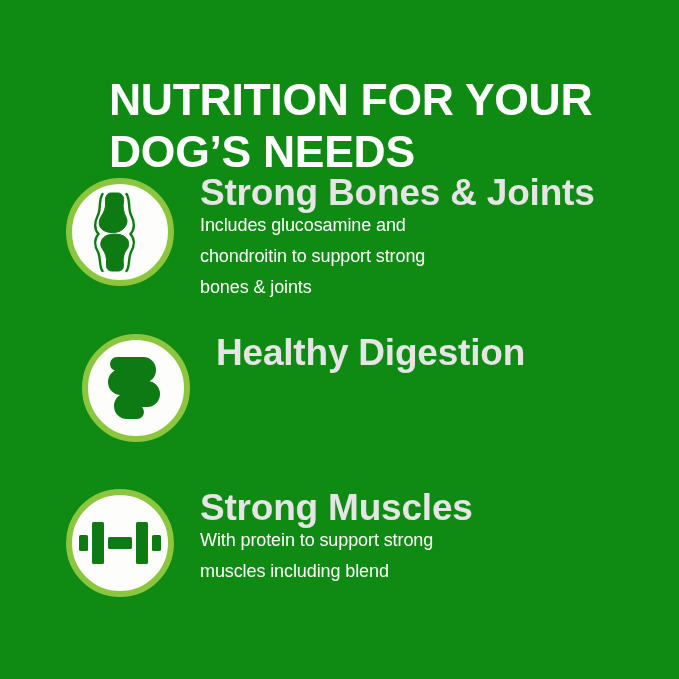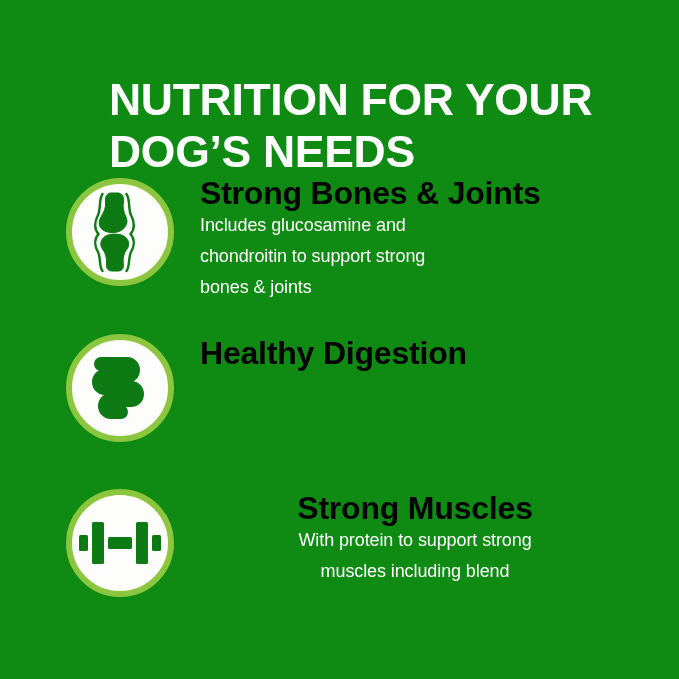--- a/index.html
+++ b/index.html
@@ -65,40 +65,40 @@
     transform: translate(-50%, -50%);
     display: block;
   }
   .feature-text {
     position: absolute;
     left: 200px;
     top: -2px;
     width: 430px;
   }
   .feature-title {
-    color: #000000;
-    font-size: 32px;
+    color: #e5e5e5;
+    font-size: 37px;
     font-weight: bold;
     line-height: 34px;
     letter-spacing: -0.2px;
   }
   .feature-desc {
     color: #ffffff;
     font-size: 18px;
     font-weight: normal;
     line-height: 31px;
     letter-spacing: -0.1px;
     white-space: pre-line;
   }
 
   
   #row-0 { height: 156px; }
-  #row-1 { height: 155px; }
+  #row-1 { height: 155px; margin-left: 16px; }
   #row-1 .feature-text { top: 2px; }
-  #row-2 .feature-text { top: 2px; text-align: center; }
+  #row-2 .feature-text { top: 2px; }
 </style>
 </head>
 <body>
 
 <div id="canvas">
 
   <h1 id="headline">NUTRITION FOR YOUR DOG’S NEEDS</h1>
 
   <div id="features">
 

